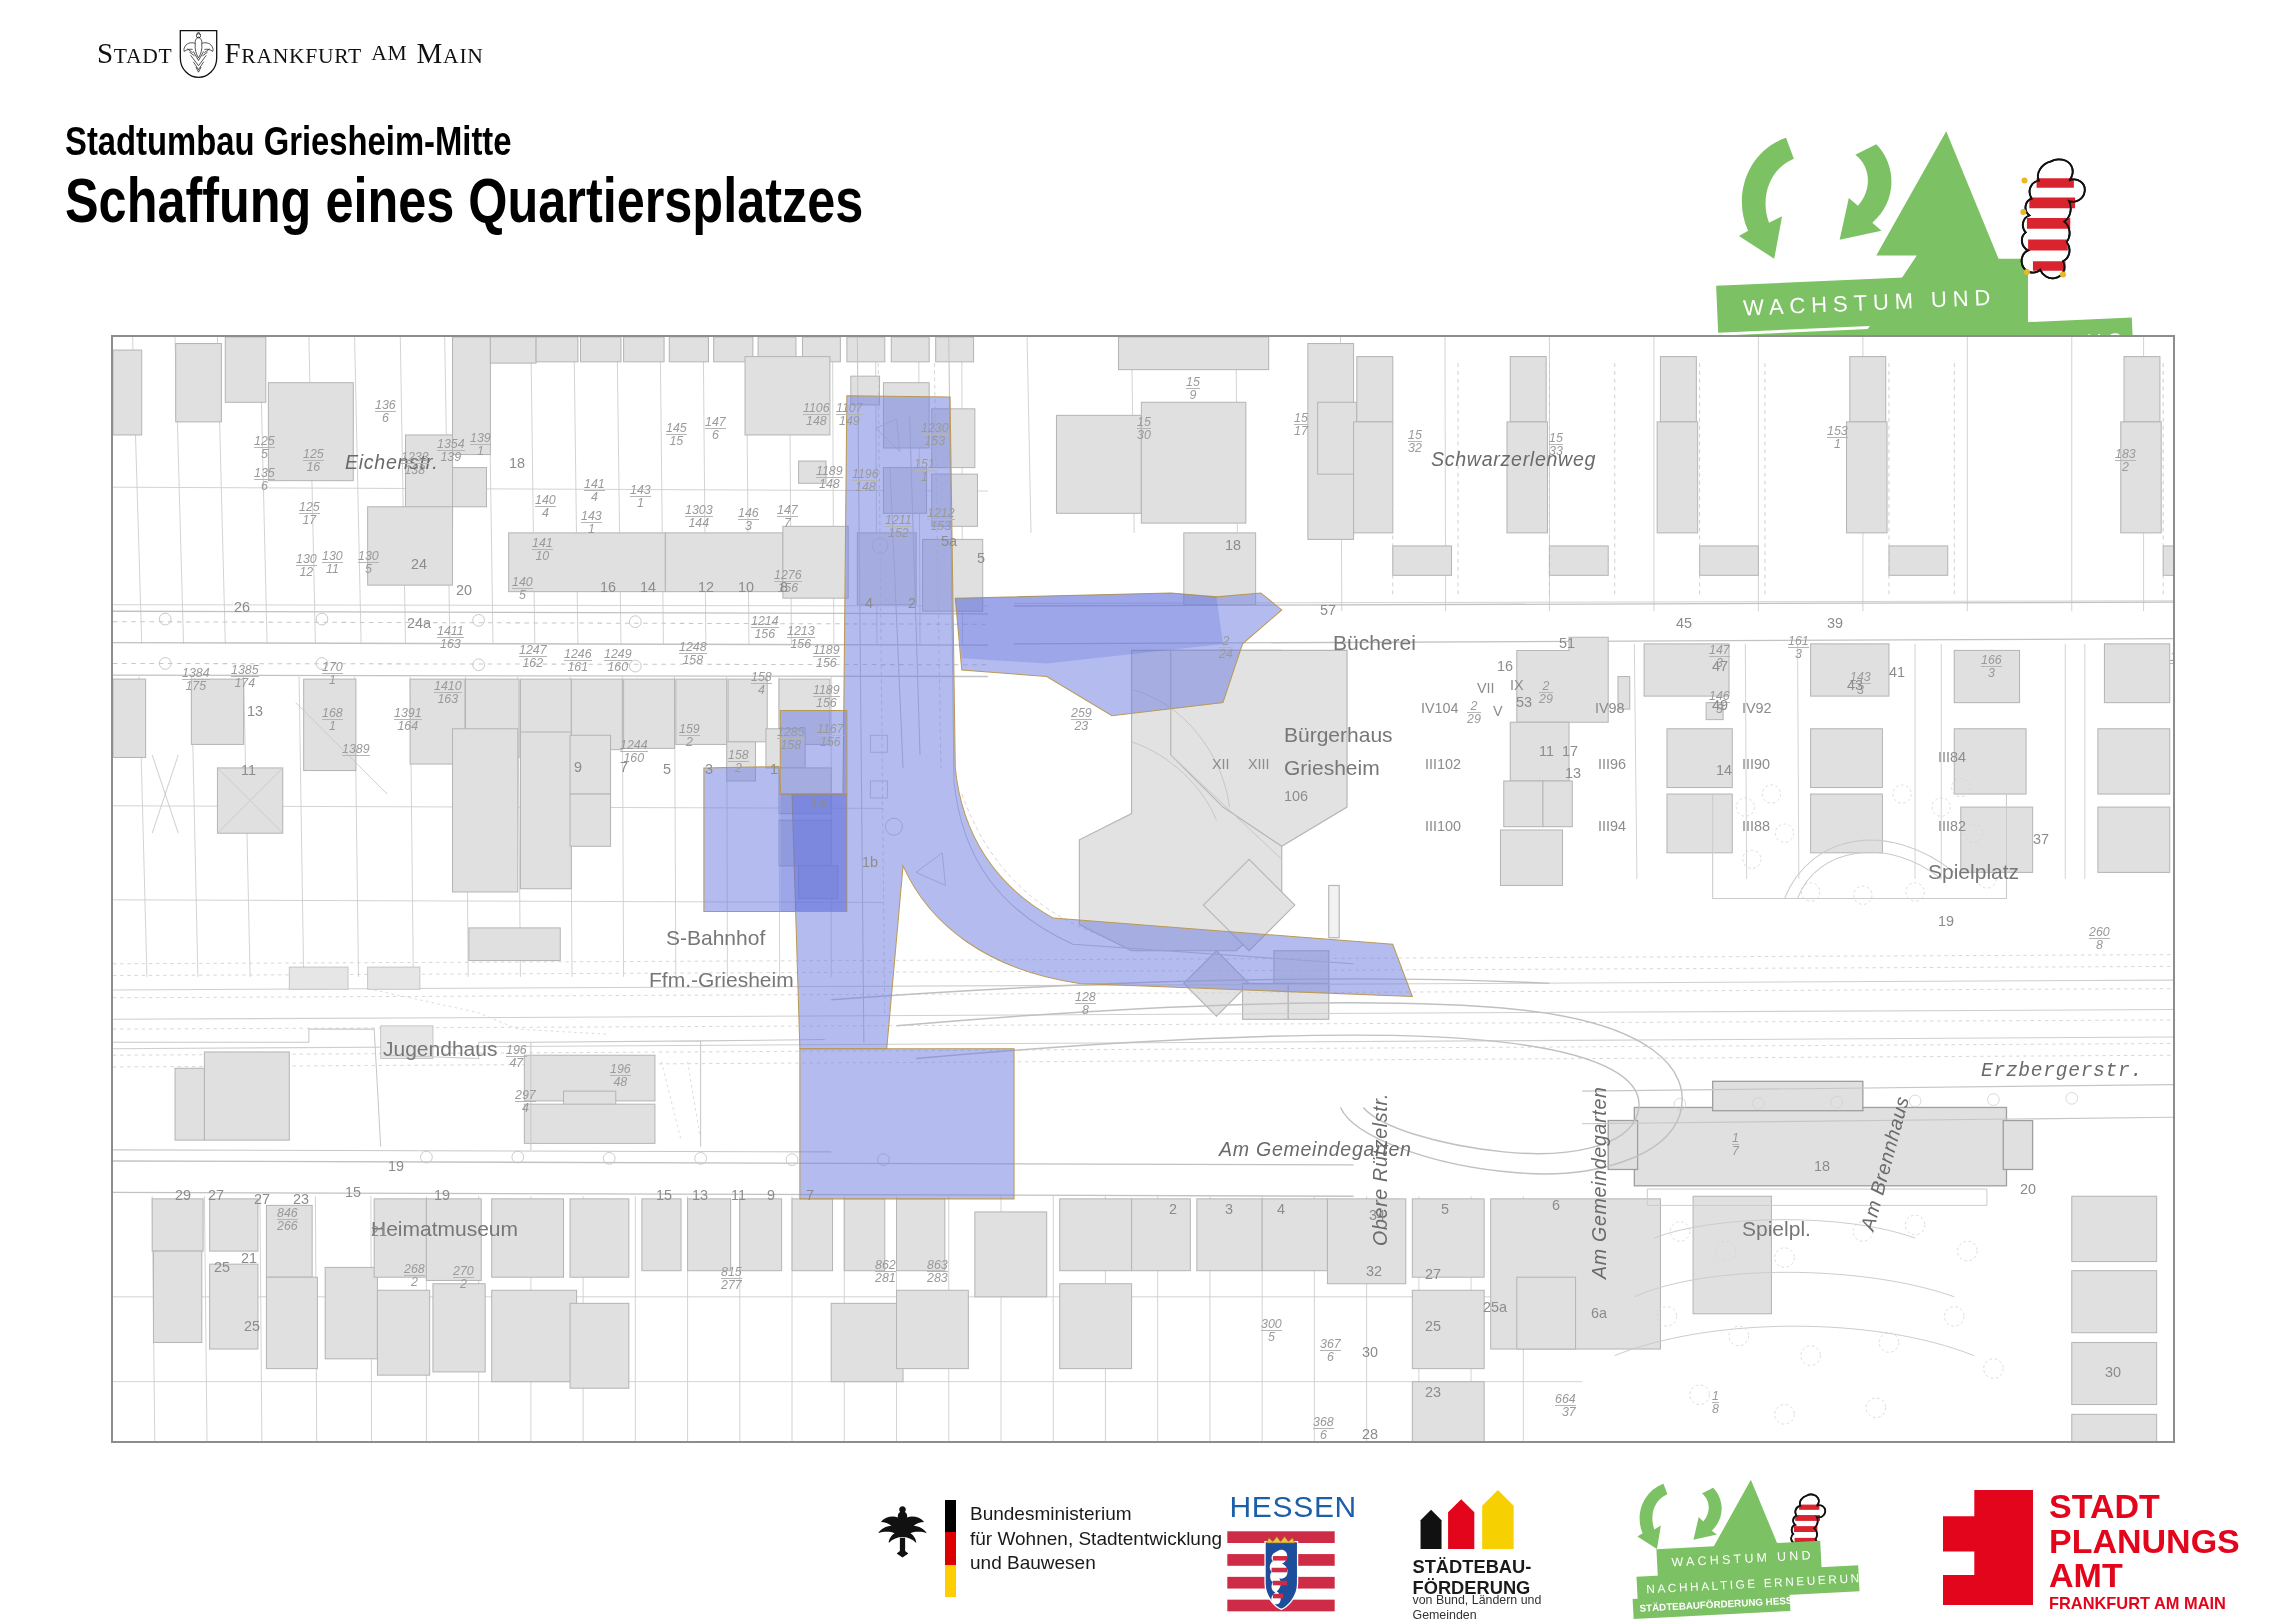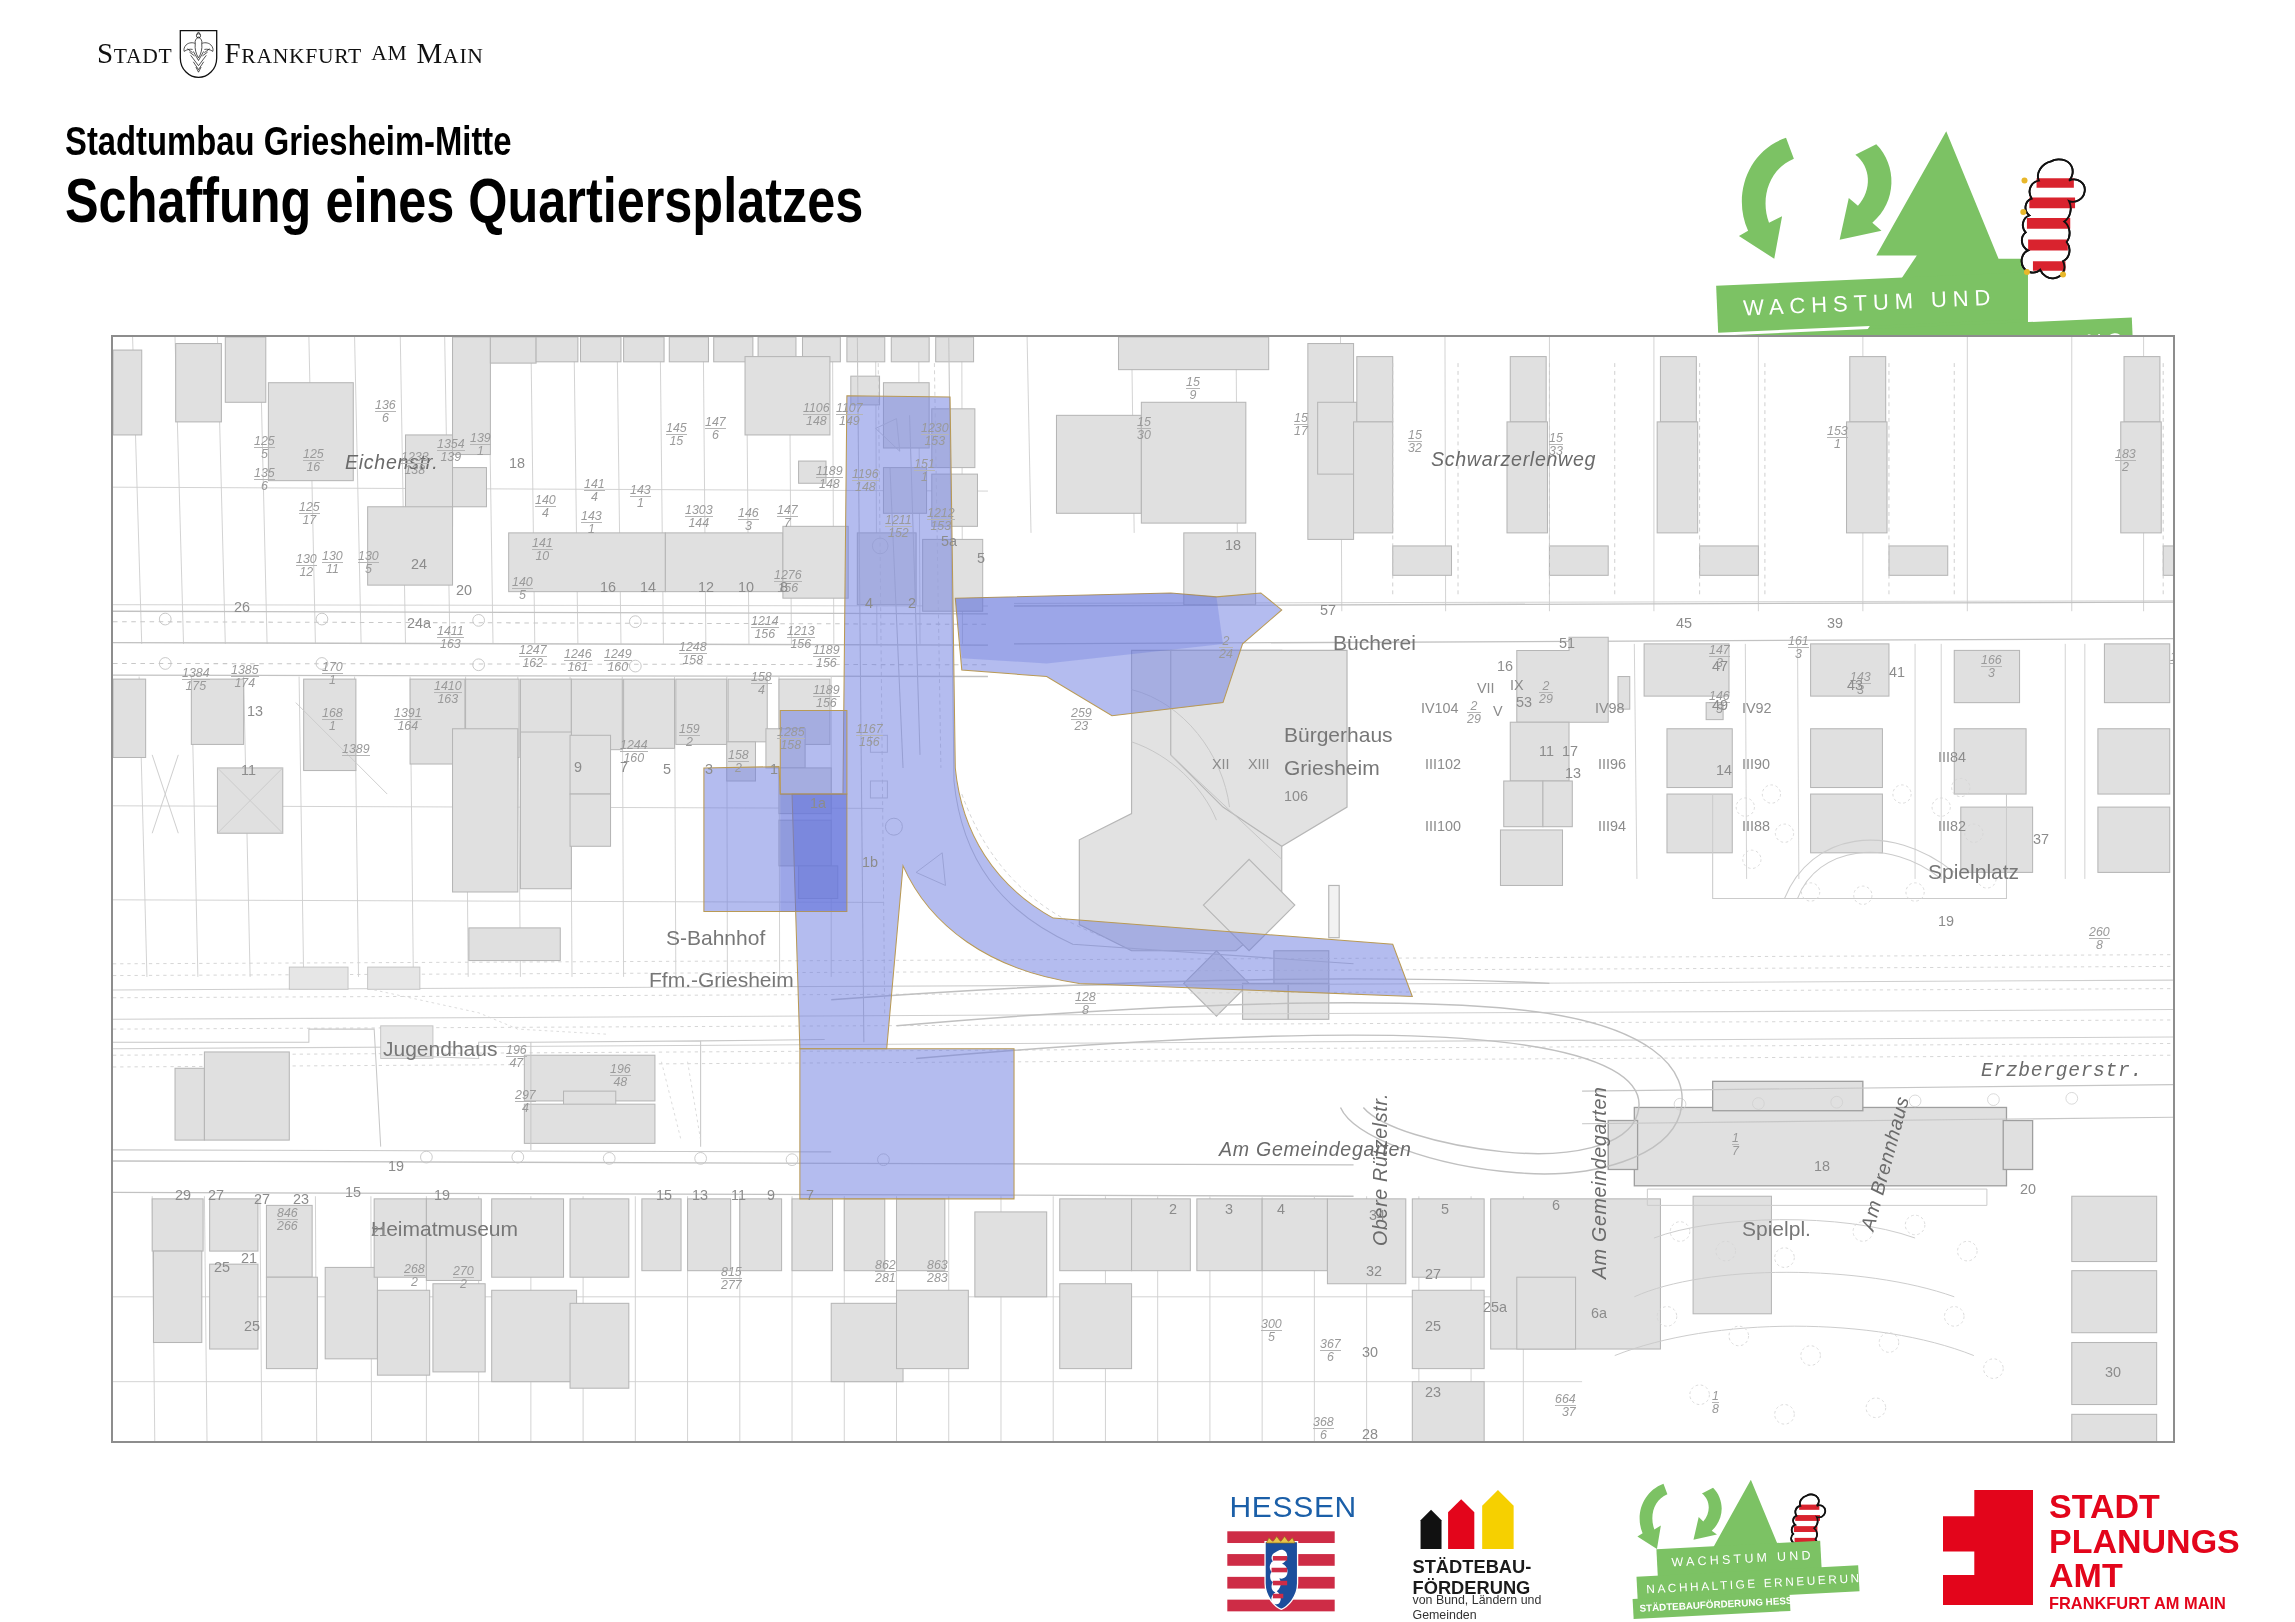--- a/index.html
+++ b/index.html
@@ -714,21 +714,21 @@
       <div class="mlabel pnum" style="left: 566px; top: 304px;"><b>1248</b><i style="font-style:italic">158</i></div>
       <div class="mlabel pnum" style="left: 638px; top: 278px;"><b>1214</b><i style="font-style:italic">156</i></div>
       <div class="mlabel pnum" style="left: 674px; top: 288px;"><b>1213</b><i style="font-style:italic">156</i></div>
       <div class="mlabel pnum" style="left: 661px; top: 232px;"><b>1276</b><i style="font-style:italic">156</i></div>
       <div class="mlabel pnum" style="left: 700px; top: 307px;"><b>1189</b><i style="font-style:italic">156</i></div>
       <div class="mlabel pnum" style="left: 700px; top: 347px;"><b>1189</b><i style="font-style:italic">156</i></div>
       <div class="mlabel pnum" style="left: 638px; top: 334px;"><b>158</b><i style="font-style:italic">4</i></div>
       <div class="mlabel pnum" style="left: 566px; top: 386px;"><b>159</b><i style="font-style:italic">2</i></div>
       <div class="mlabel pnum" style="left: 615px; top: 412px;"><b>158</b><i style="font-style:italic">2</i></div>
       <div class="mlabel pnum" style="left: 664px; top: 389px;"><b>1285</b><i style="font-style:italic">158</i></div>
-      <div class="mlabel pnum" style="left: 743px; top: 386px;"><b>1167</b><i style="font-style:italic">156</i></div>
+      <div class="mlabel pnum" style="left: 704px; top: 386px;"><b>1167</b><i style="font-style:italic">156</i></div>
       <div class="mlabel pnum" style="left: 507px; top: 402px;"><b>1244</b><i style="font-style:italic">160</i></div>
       <div class="mlabel pnum" style="left: 1073px; top: 39px;"><b>15</b><i style="font-style:italic">9</i></div>
       <div class="mlabel pnum" style="left: 1024px; top: 79px;"><b>15</b><i style="font-style:italic">30</i></div>
       <div class="mlabel pnum" style="left: 1181px; top: 75px;"><b>15</b><i style="font-style:italic">17</i></div>
       <div class="mlabel pnum" style="left: 1295px; top: 92px;"><b>15</b><i style="font-style:italic">32</i></div>
       <div class="mlabel pnum" style="left: 1436px; top: 95px;"><b>15</b><i style="font-style:italic">33</i></div>
       <div class="mlabel pnum" style="left: 1714px; top: 88px;"><b>153</b><i style="font-style:italic">1</i></div>
       <div class="mlabel pnum" style="left: 1106px; top: 298px;"><b>2</b><i style="font-style:italic">24</i></div>
       <div class="mlabel pnum" style="left: 958px; top: 370px;"><b>259</b><i style="font-style:italic">23</i></div>
       <div class="mlabel pnum" style="left: 1426px; top: 343px;"><b>2</b><i style="font-style:italic">29</i></div>
@@ -847,20 +847,42 @@
       <div class="mlabel hnum" style="left: 1701px; top: 821px;">18</div>
       <div class="mlabel hnum" style="left: 1907px; top: 844px;">20</div>
       <div class="mlabel hnum" style="left: 1992px; top: 1027px;">30</div>
       <div class="mlabel hnum" style="left: 1825px; top: 576px;">19</div>
       <div class="mlabel hnum" style="left: 1920px; top: 494px;">37</div>
     </div>
 </div>
 
 <div id="footer">
 
+  <div class="fblock" id="bmwsb">
+    <svg class="eagle" viewBox="0 0 90 90">
+      <g fill="#111">
+        <path d="M45 10 C40 10 37 14 38 19 C30 16 18 18 12 26 C18 26 24 28 28 32 C20 32 12 36 8 43
+                 C16 40 26 40 33 43 C28 46 24 52 24 58 C30 52 38 49 45 49 C52 49 60 52 66 58
+                 C66 52 62 46 57 43 C64 40 74 40 82 43 C78 36 70 32 62 32 C66 28 72 26 78 26
+                 C72 18 60 16 52 19 C53 14 50 10 45 10 Z"></path>
+        <path d="M41 50 L41 70 L36 74 L45 80 L54 74 L49 70 L49 50 Z"></path>
+        <path d="M45 2 C42 2 40 4 40 7 C40 10 42 12 45 12 C48 12 50 10 50 7 C50 4 48 2 45 2 Z"></path>
+      </g>
+    </svg>
+    <div class="flag">
+      <i style="background:#000000"></i>
+        <i style="background:#DD0000"></i>
+        <i style="background:#FFCE00"></i>
+    </div>
+    <div class="txt">
+      <div>Bundesministerium</div>
+      <div>für Wohnen, Stadtentwicklung</div>
+      <div>und Bauwesen</div>
+    </div>
+  </div>
 
   <div class="fblock" id="hessen">
     <div class="hw">HESSEN</div>
     <svg class="shield" viewBox="0 0 165 126">
       <g fill="#CE2C46">
         <rect x="0" y="2" width="165" height="18"></rect>
         <rect x="0" y="37" width="165" height="18"></rect>
         <rect x="0" y="72" width="165" height="18"></rect>
         <rect x="0" y="107" width="165" height="18"></rect>
       </g>

